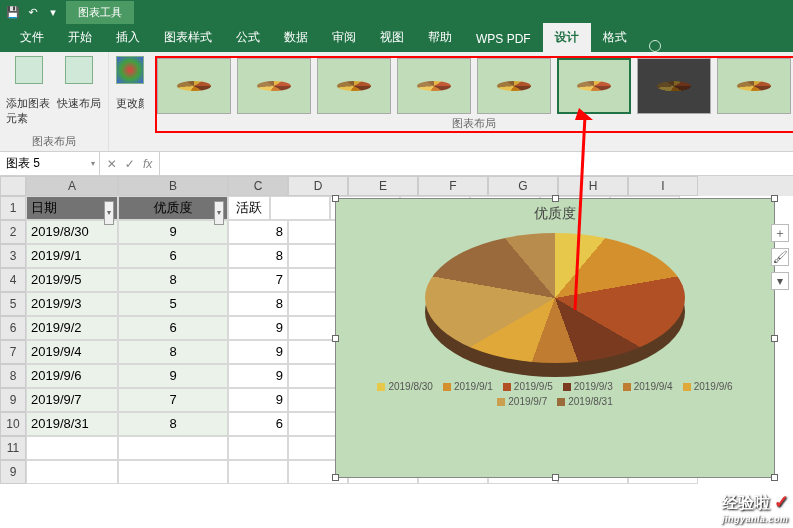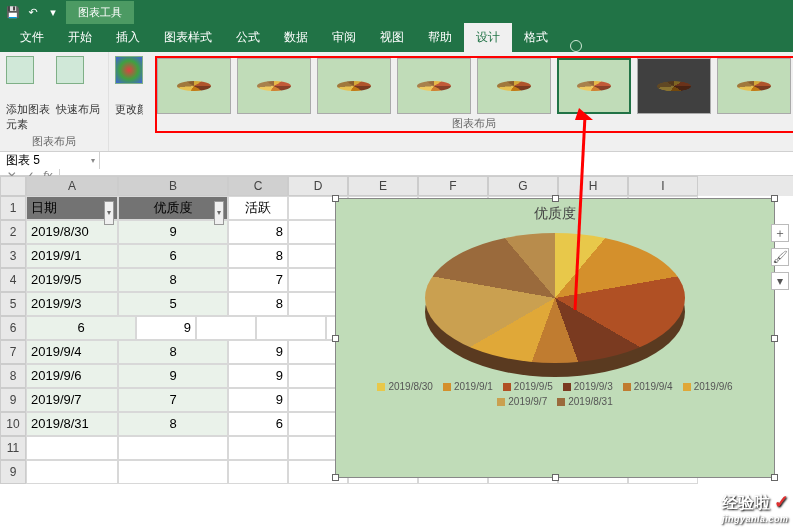--- a/index.html
+++ b/index.html
@@ -9,48 +9,48 @@
 .titlebar { height: 24px; background: #217346; display: flex; align-items: center; color: #fff; font-size: 11px; }
 .titlebar .qat { display: flex; gap: 6px; padding: 0 6px; align-items: center; }
 .qat-icon { width: 14px; height: 14px; display: flex; align-items: center; justify-content: center; }
 .titlebar .title-center { flex: 1; text-align: center; }
 .titlebar .tool-tab { background: #4c9a63; padding: 4px 12px; margin-right: 10px; font-size: 11px; }
 
 
 .ribbon-tabs { height: 28px; background: #217346; display: flex; align-items: flex-end; color: #fff; font-size: 12px; padding-left: 8px; }
 .ribbon-tabs .tab { padding: 6px 12px 6px; cursor: pointer; }
 .ribbon-tabs .tab.active { background: #f0f0f0; color: #217346; }
-.ribbon-tabs .tab.context { background: #4c9a63; color: #fff; }
+.ribbon-tabs .tab.context { background: #4c9a63; color: #fff; font-weight: bold; }
 .ribbon-tabs .tell-me { margin-left: 10px; display: flex; align-items: center; gap: 4px; font-size: 12px; color: #cfe8d6; }
 .lightbulb { width: 12px; height: 12px; border: 1px solid #cfe8d6; border-radius: 50%; display: inline-block; }
 
 
 .ribbon { height: 100px; background: #f0f0f0; border-bottom: 1px solid #d0d0d0; display: flex; position: relative; }
 .ribbon-group { display: flex; flex-direction: column; align-items: center; justify-content: space-between; padding: 4px 6px 2px; border-right: 1px solid #e0e0e0; }
 .ribbon-group .buttons { display: flex; gap: 4px; }
-.big-btn { display: flex; flex-direction: column; align-items: flex-start; gap: 18px; font-size: 11px; color: #333; width: 46px; }
+.big-btn { display: flex; flex-direction: column; align-items: center; gap: 12px; font-size: 11px; color: #333; width: 46px; }
 .big-btn .bicon { width: 28px; height: 28px; background: #d0e8d8; border: 1px solid #7fb087; }
 .big-btn.partial { width: 30px; }
 .group-label { font-size: 11px; color: #666; padding-top: 2px; }
 
 
 .gallery-area { flex: 1; position: relative; padding: 6px 26px 2px 6px; display: flex; flex-direction: column; }
 .gallery-border { position: absolute; top: 4px; left: 4px; right: 22px; bottom: 18px; border: 2px solid #ff0000; pointer-events: none; }
 .gallery { display: flex; gap: 6px; flex-wrap: nowrap; overflow: hidden; }
 .style-thumb { width: 74px; height: 56px; background: #c0dcb8; border: 1px solid #aaa; display: flex; align-items: center; justify-content: center; cursor: pointer; position: relative; }
 .style-thumb.selected { border: 2px solid #217346; }
 .thumb-pie { width: 34px; height: 20px; border-radius: 50%; background: conic-gradient(#d4a838 0 40deg, #b0542c 40deg 90deg, #7a3a20 90deg 140deg, #c27a14 140deg 200deg, #e6c050 200deg 260deg, #a0783c 260deg 320deg, #8a5c2c 320deg 360deg); transform: rotateX(60deg); }
 .thumb-pie.dark { filter: brightness(0.6); }
 .thumb-pie.color1 { background: conic-gradient(#e6b848 0 40deg, #c25a38 40deg 90deg, #8a4028 90deg 140deg, #d08030 140deg 200deg, #eec860 200deg 260deg, #a8804c 260deg 320deg, #9a6a3c 320deg 360deg); }
 
 
 .red-arrow { position: absolute; top: 60px; left: 565px; width: 220px; height: 320px; pointer-events: none; z-index: 30; }
 
 
-.formula-row { height: 24px; border-bottom: 1px solid #d0d0d0; display: flex; align-items: stretch; font-size: 12px; background: #fff; flex-direction: column; }
+.formula-row { height: 24px; border-bottom: 1px solid #d0d0d0; display: flex; align-items: stretch; font-size: 12px; background: #fff; }
 .name-box { width: 100px; border-right: 1px solid #d0d0d0; display: flex; align-items: center; padding: 0 6px; position: relative; }
 .name-box::after { content: "▾"; position: absolute; right: 4px; font-size: 8px; color: #888; }
 .fx-btns { width: 60px; display: flex; align-items: center; justify-content: center; gap: 8px; border-right: 1px solid #d0d0d0; color: #888; }
 .formula-input { flex: 1; padding: 0 6px; display: flex; align-items: center; }
 
 
 .grid-area { position: relative; height: 352px; overflow: hidden; }
 .col-headers { display: flex; height: 20px; background: #e8e8e8; font-size: 12px; }
 .corner { width: 26px; border: 1px solid #ccc; background: #e8e8e8; }
 .col-h { border: 1px solid #ccc; text-align: center; line-height: 18px; color: #444; }
@@ -105,20 +105,21 @@
 <div class="ribbon-tabs">
   <div class="tab">文件</div>
   <div class="tab">开始</div>
   <div class="tab">插入</div>
   <div class="tab">图表样式</div>
   <div class="tab">公式</div>
   <div class="tab">数据</div>
   <div class="tab">审阅</div>
   <div class="tab">视图</div>
   <div class="tab">帮助</div>
+  <div class="tab">WPS PDF</div>
   <div class="tab active context" style="background:#f0f0f0;color:#217346;">设计</div>
   <div class="tab">格式</div>
   <div class="tell-me">
     <span class="lightbulb"></span>
   </div>
 </div>
 
 <div class="ribbon">
   <div class="ribbon-group">
     <div class="buttons">
@@ -222,21 +223,21 @@
         <div class="row-h">8</div>
         <div class="row-h">9</div>
         <div class="row-h">10</div>
         <div class="row-h">11</div>
         <div class="row-h">9</div>
       </div>
     <div class="cells">
         <div class="cell-row">
           <div class="cell hdr wide" style="width: 92px;">日期</div>
           <div class="cell hdr" style="width: 110px;">优质度</div>
-          <div class="cell plain" style="width: 60px; text-align: center;">活跃</div>
+          <div class="cell plain" style="width: 42px; text-align: center;">活跃</div>
           <div class="cell" style="width: 60px;"></div>
           <div class="cell" style="width: 70px;"></div>
           <div class="cell" style="width: 70px;"></div>
           <div class="cell" style="width: 70px;"></div>
           <div class="cell" style="width: 70px;"></div>
           <div class="cell" style="width: 70px;"></div>
         </div>
         <div class="cell-row">
           <div class="cell datacell wide" style="width: 92px;">2019/8/30</div>
           <div class="cell datacell" style="width: 110px;">9</div>
@@ -275,20 +276,21 @@
           <div class="cell datacell" style="width: 110px;">5</div>
           <div class="cell plain" style="width: 60px;">8</div>
           <div class="cell" style="width: 60px;"></div>
           <div class="cell" style="width: 70px;"></div>
           <div class="cell" style="width: 70px;"></div>
           <div class="cell" style="width: 70px;"></div>
           <div class="cell" style="width: 70px;"></div>
           <div class="cell" style="width: 70px;"></div>
         </div>
         <div class="cell-row">
+          <div class="cell datacell wide" style="width: 92px;">2019/9/2</div>
           <div class="cell datacell" style="width: 110px;">6</div>
           <div class="cell plain" style="width: 60px;">9</div>
           <div class="cell" style="width: 60px;"></div>
           <div class="cell" style="width: 70px;"></div>
           <div class="cell" style="width: 70px;"></div>
           <div class="cell" style="width: 70px;"></div>
           <div class="cell" style="width: 70px;"></div>
           <div class="cell" style="width: 70px;"></div>
         </div>
         <div class="cell-row">

